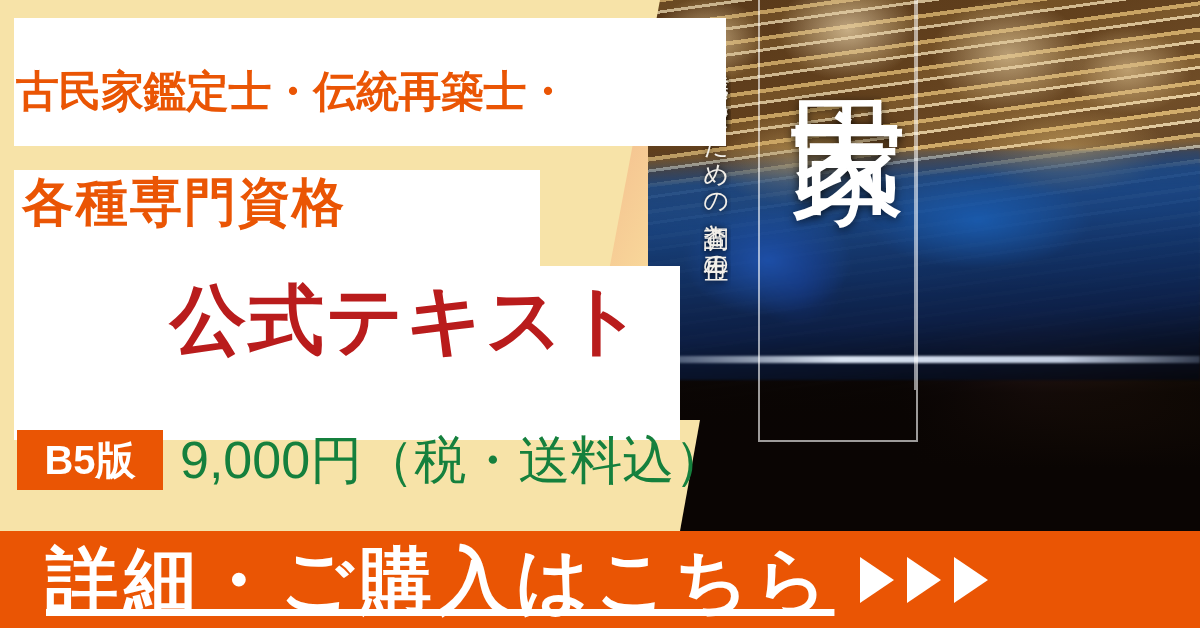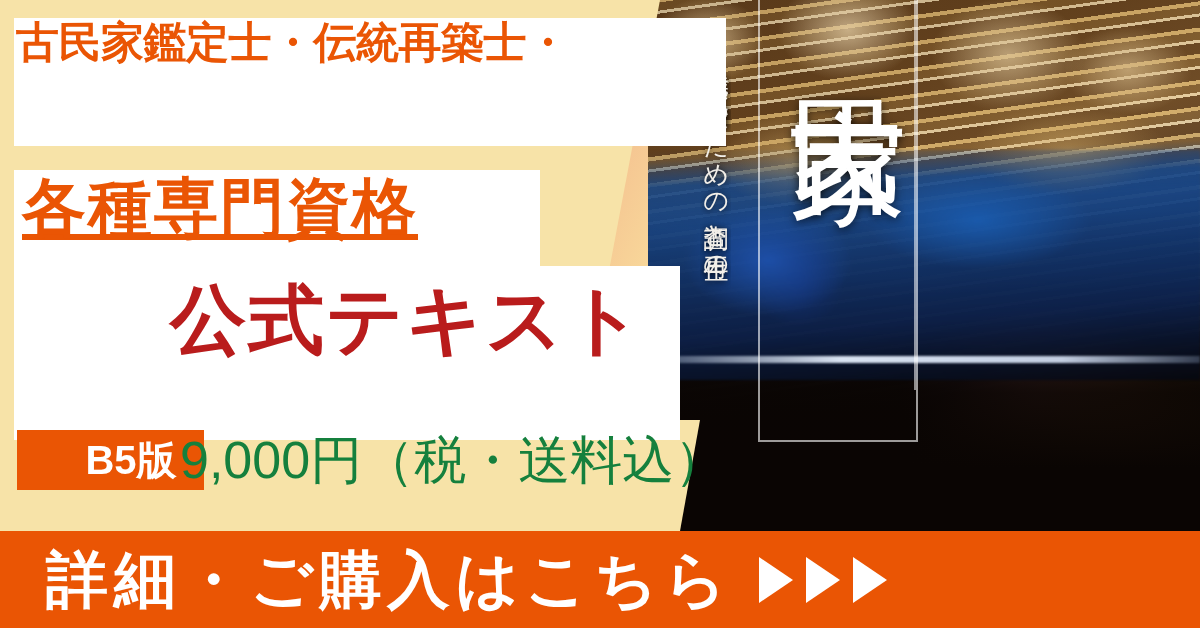--- a/index.html
+++ b/index.html
@@ -143,60 +143,60 @@
     position:absolute;left:14px;top:170px;width:526px;height:98px;
     background:#ffffff;
   }
   .panel-mid-b{
     position:absolute;left:14px;top:266px;width:666px;height:174px;
     background:#ffffff;
   }
 
   
   .cert-lines{
-    position:absolute;left:16px;top:16px;width:706px;height:120px;
-    display:flex;flex-direction:column;justify-content:space-between;
+    position:absolute;left:16px;top:32px;width:706px;height:120px;
+    display:flex;flex-direction:column;justify-content:center;
     color:#ea5504;
     font-size:43px;line-height:1.24;font-weight:700;letter-spacing:-0.5px;
     white-space:nowrap;
   }
 
   .head-1{
     position:absolute;left:22px;top:176px;
-    color:#ea5504;font-size:64px;line-height:1;font-weight:700;
-    letter-spacing:2px;white-space:nowrap;text-decoration:underline;
+    color:#ea5504;font-size:52px;line-height:1;font-weight:700;
+    letter-spacing:2px;white-space:nowrap;
   }
   .head-2{
     position:absolute;left:170px;top:282px;
     color:#b91c1c;font-size:76px;line-height:1;font-weight:700;
     letter-spacing:2px;white-space:nowrap;
   }
 
   
   .badge{
     position:absolute;left:17px;top:430px;width:146px;height:60px;
     background:#ea5504;color:#ffffff;
     display:flex;align-items:center;justify-content:center;
-    font-size:40px;font-weight:700;letter-spacing:0px;line-height:1;padding-left:41px;
+    font-size:40px;font-weight:700;letter-spacing:0px;line-height:1;
   }
   .price{
     position:absolute;left:180px;top:431px;
     color:#15803d;font-size:52px;font-weight:400;line-height:58px;
     letter-spacing:0px;white-space:nowrap;
   }
 
   
   .cta{
     position:absolute;left:0;top:531px;width:1200px;height:97px;
     background:#ea5504;
     display:flex;align-items:center;
   }
   .cta-text{
-    color:#ffffff;font-size:62px;font-weight:700;line-height:1;
-    letter-spacing:6px;margin-left:46px;white-space:nowrap;
+    color:#ffffff;font-size:72px;font-weight:700;line-height:1;
+    letter-spacing:6px;margin-left:46px;white-space:nowrap;text-decoration:underline;
   }
   .cta-arrows{
     display:flex;align-items:center;gap:13px;margin-left:26px;
   }
   .arw{
     width:0;height:0;
     border-top:23px solid transparent;
     border-bottom:23px solid transparent;
     border-left:34px solid #ffffff;
   }

